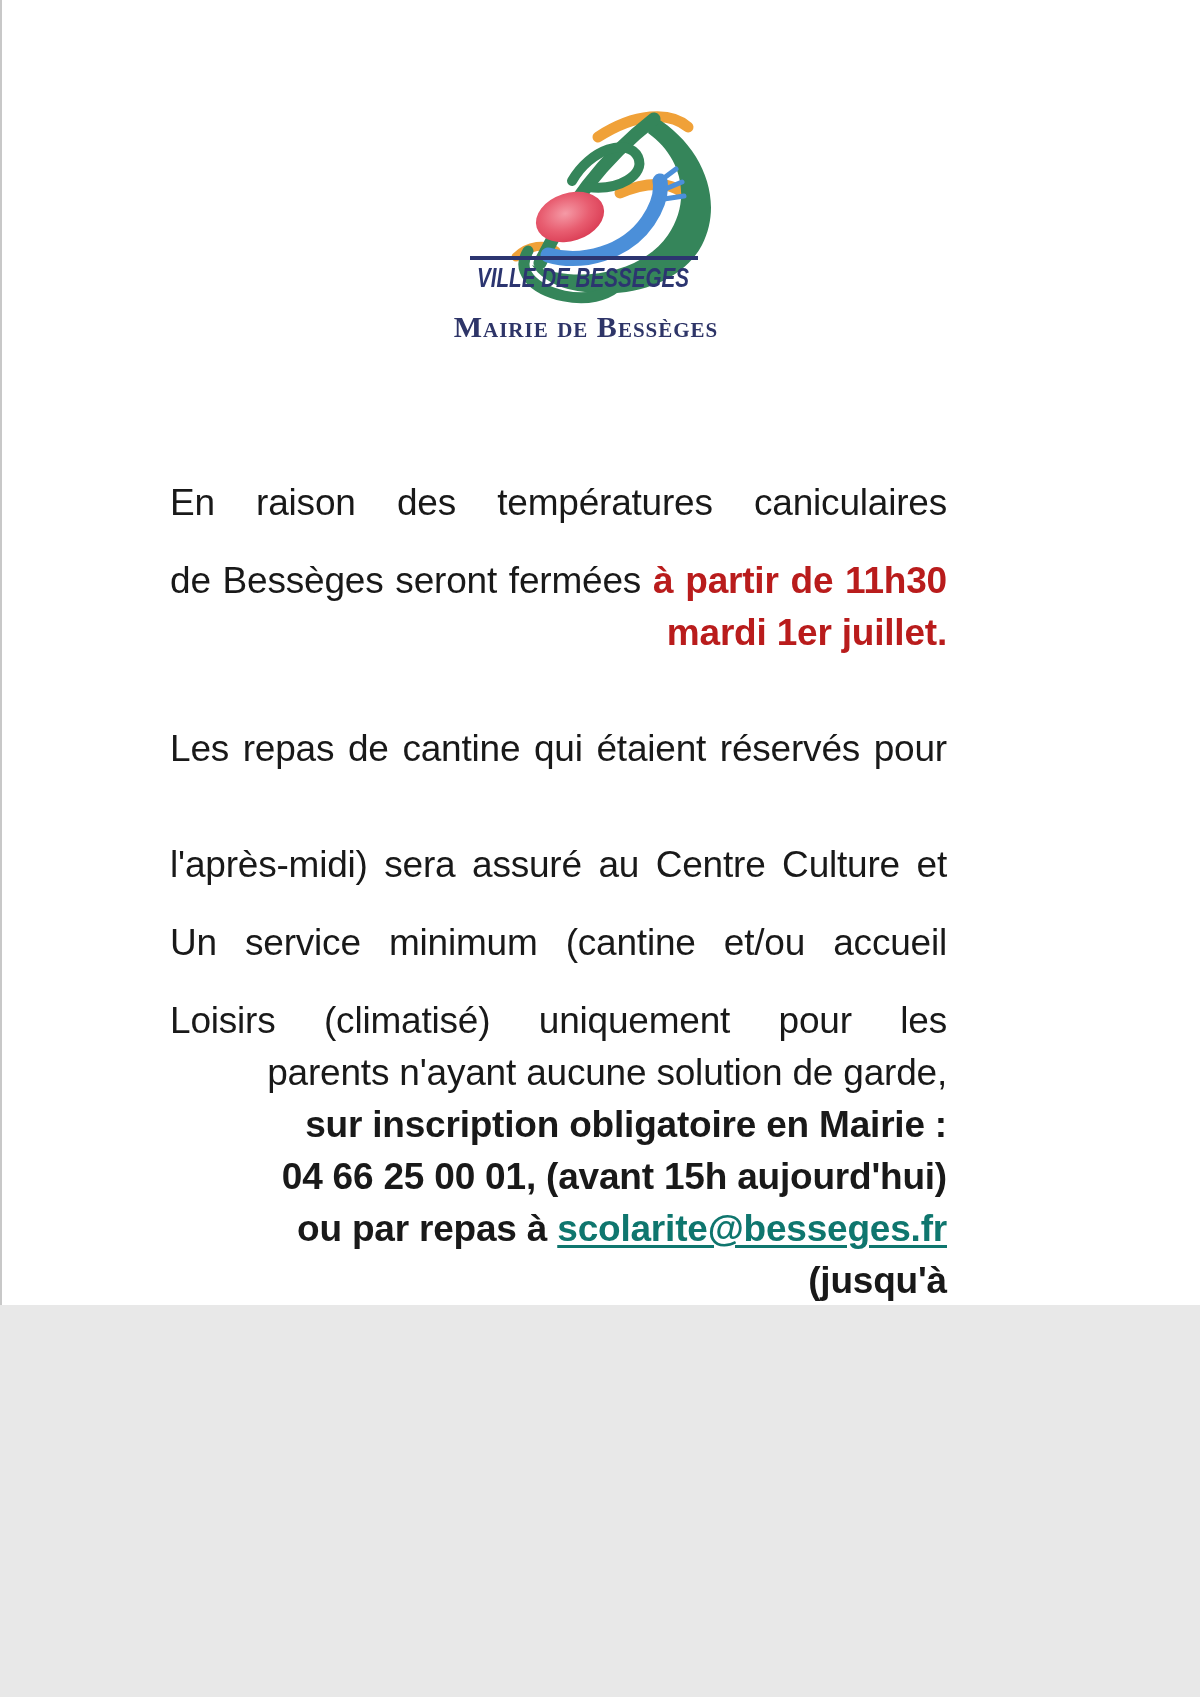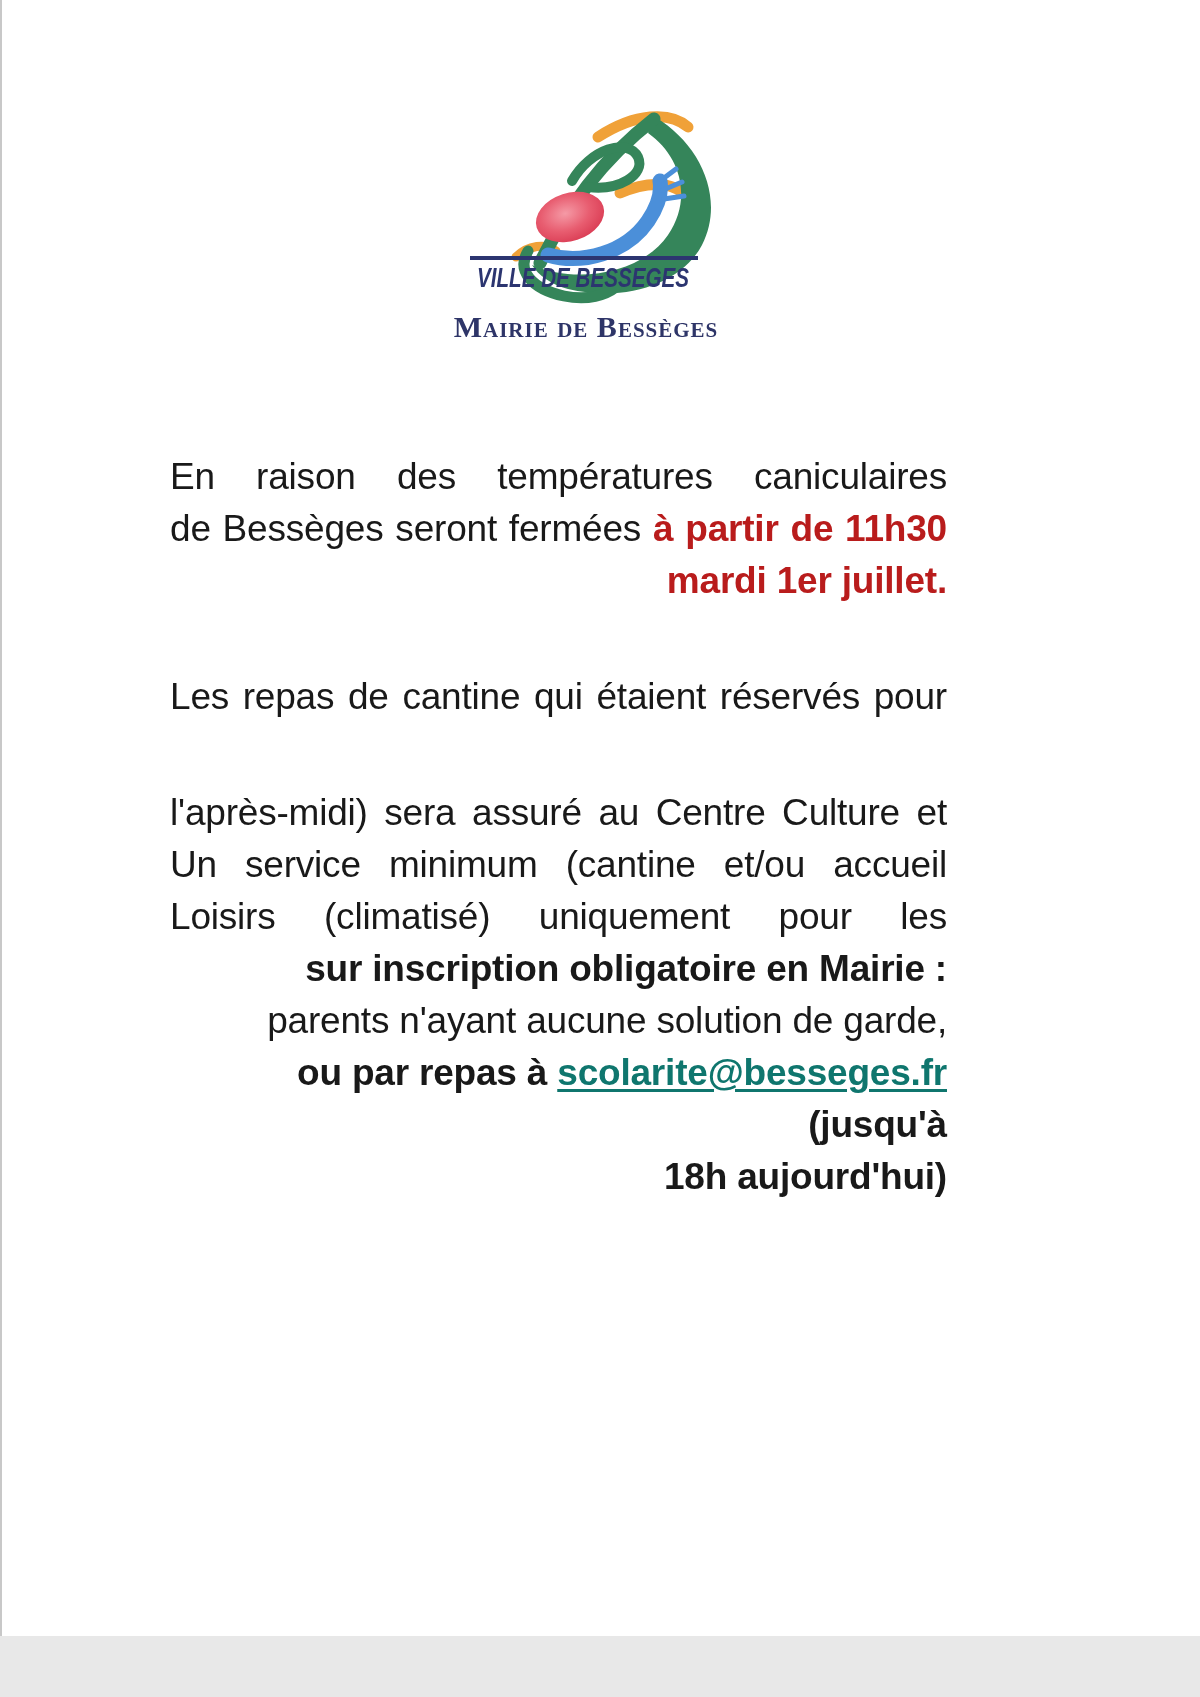--- a/index.html
+++ b/index.html
@@ -1,18 +1,18 @@
 <!DOCTYPE html>
 <html><head>
 <meta charset="utf-8">
 <style>
   html,body{margin:0;padding:0;background:#e8e8e8;}
   .page{
     position:relative;
-    width:1200px;height:1636px;
+    width:1200px;height:1305px;
     background:#ffffff;
     overflow:hidden;
     font-family:"Liberation Sans",sans-serif;
   }
   .scan-edge{
     position:absolute;left:0;top:0;width:2px;height:100%;
     background:#9a9a9a;opacity:.55;
   }
   
   .logo-wrap{position:absolute;left:430px;top:75px;width:300px;height:230px;}
@@ -28,21 +28,21 @@
   }
   
   .notice{
     position:absolute;left:170px;top:451px;width:777px;
     font-size:37px;line-height:52px;
     color:#191919;
     letter-spacing:-0.2px;
   }
   .notice p{margin:0 0 64px 0;}
   .notice p:last-child{margin-bottom:0;}
-  .line-j{text-align:justify;text-align-last:justify;}
+  .line-j{text-align:justify;text-align-last:justify;margin-top:26px;}
   .line-l{text-align:right;}
   .blue-bold{color:#b91c1c;font-weight:bold;}
   .bold{font-weight:bold;}
   .mail-link{
     color:#0f766e;font-weight:bold;
     text-decoration:underline;
     text-decoration-thickness:3px;
     text-underline-offset:4px;
   }
 </style>
@@ -92,20 +92,21 @@
     </p>
 
     <p>
       <span class="line-j" style="display:block">Les repas de cantine qui étaient réservés pour</span>
     </p>
 
     <p>
       <span class="line-j" style="display:block">l'après-midi) sera assuré au Centre Culture et</span>
       <span class="line-j" style="display:block">Un service minimum (cantine et/ou accueil</span>
       <span class="line-j" style="display:block">Loisirs (climatisé) uniquement pour les</span>
+      <span class="line-l" style="display:block">parents n'ayant aucune solution de garde,</span>
       <span class="line-l bold" style="display:block">sur inscription obligatoire en Mairie :</span>
-      <span class="line-l" style="display:block">parents n'ayant aucune solution de garde,</span>
+      <span class="line-l bold" style="display:block">04 66 25 00 01, (avant 15h aujourd'hui)</span>
       <span class="line-l bold" style="display:block"><span>ou par repas à </span><a href="#" class="mail-link">scolarite@besseges.fr</a><span> (jusqu'à</span></span>
       <span class="line-l bold" style="display:block">18h aujourd'hui)</span>
     </p>
 
   </div>
 </div>
 
 </body></html>

